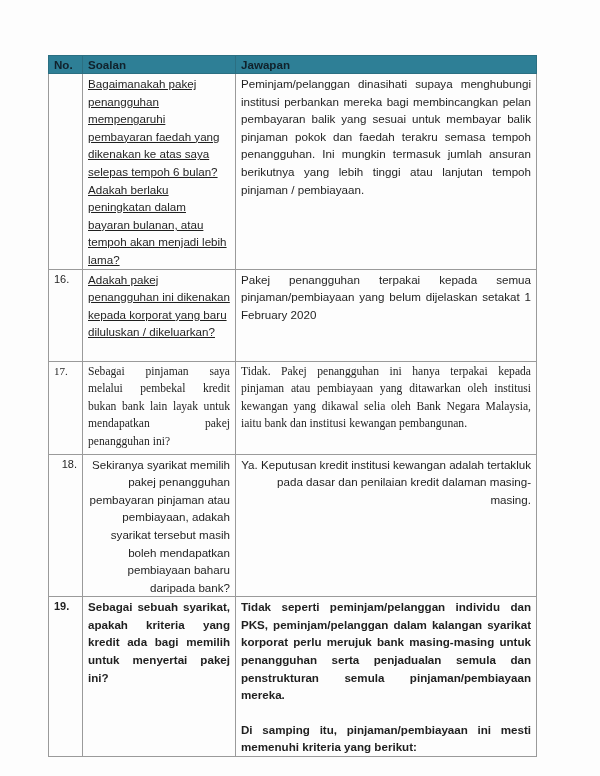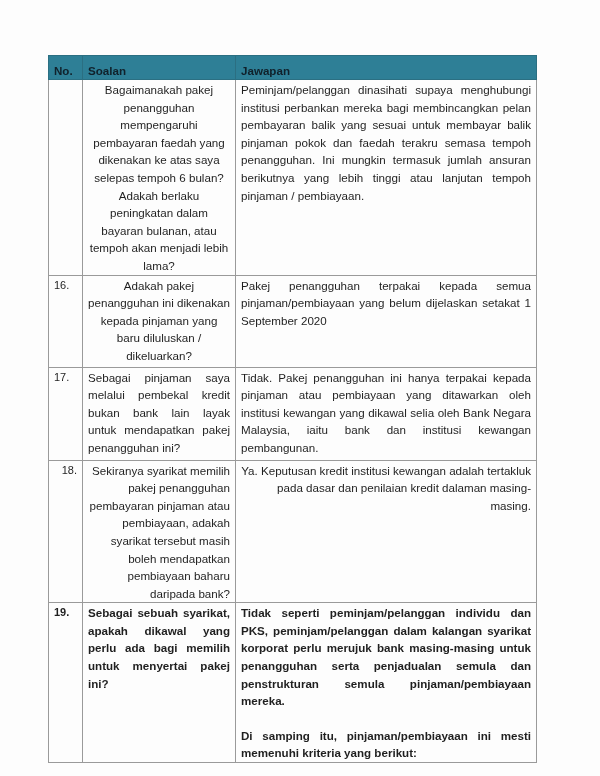--- a/index.html
+++ b/index.html
@@ -38,38 +38,38 @@
     overflow: hidden;
   }
   table.faq thead th {
     background: #2e7f96;
     color: #10212b;
     font-weight: bold;
     text-align: left;
     height: 16px;
     font-size: 11.6px;
     line-height: 16px;
-    padding-top: 7px;
+    padding-top: 1px;
     padding-bottom: 0px;
     border-color: #2b6f82;
   }
   col.c-no { width: 34px; }
   col.c-q { width: 153px; }
   col.c-a { width: 301px; }
   td.no {
     font-size: 11px;
     padding-left: 6px;
   }
   td.q, td.a { text-align: justify; }
-  td.q.left { text-align: center; }
+  td.q.left { text-align: left; text-decoration: underline; }
   .para { margin: 0; }
   .para + .para { margin-top: 17px; }
   tr.r0 td { height: 183px; }
   tr.r1 td { height: 90px; }
-  tr.r2 td { height: 91px; }
+  tr.r2 td { height: 91px; font-family: Liberation Serif, serif; }
   tr.r3 td { height: 138px; text-align: right; }
   tr.r4 td { height: 130px; font-weight: bold; }
 </style>
 </head>
 <body>
 
 <div class="page">
   <table class="faq">
     <colgroup>
       <col class="c-no">
@@ -86,42 +86,42 @@
     <tbody>
       <tr class="r0">
         <td class="no"></td>
         <td class="q left">Bagaimanakah pakej penangguhan mempengaruhi pembayaran faedah yang dikenakan ke atas saya selepas tempoh 6 bulan? Adakah berlaku peningkatan dalam bayaran bulanan, atau tempoh akan menjadi lebih lama?</td>
         <td class="a">
           <p class="para">Peminjam/pelanggan dinasihati supaya menghubungi institusi perbankan mereka bagi membincangkan pelan pembayaran balik yang sesuai untuk membayar balik pinjaman pokok dan faedah terakru semasa tempoh penangguhan. Ini mungkin termasuk jumlah ansuran berikutnya yang lebih tinggi atau lanjutan tempoh pinjaman / pembiayaan.</p>
         </td>
       </tr>
       <tr class="r1">
         <td class="no">16.</td>
-        <td class="q left">Adakah pakej penangguhan ini dikenakan kepada pinjaman yang baru diluluskan / dikeluarkan?</td>
+        <td class="q left">Adakah pakej penangguhan ini dikenakan kepada korporat yang baru diluluskan / dikeluarkan?</td>
         <td class="a">
-          <p class="para">Pakej penangguhan terpakai kepada semua pinjaman/pembiayaan yang belum dijelaskan setakat 1 September 2020</p>
+          <p class="para">Pakej penangguhan terpakai kepada semua pinjaman/pembiayaan yang belum dijelaskan setakat 1 February 2020</p>
         </td>
       </tr>
       <tr class="r2">
         <td class="no">17.</td>
         <td class="q">Sebagai pinjaman saya melalui pembekal kredit bukan bank lain layak untuk mendapatkan pakej penangguhan ini?</td>
         <td class="a">
           <p class="para">Tidak. Pakej penangguhan ini hanya terpakai kepada pinjaman atau pembiayaan yang ditawarkan oleh institusi kewangan yang dikawal selia oleh Bank Negara Malaysia, iaitu bank dan institusi kewangan pembangunan.</p>
         </td>
       </tr>
       <tr class="r3">
         <td class="no">18.</td>
         <td class="q">Sekiranya syarikat memilih pakej penangguhan pembayaran pinjaman atau pembiayaan, adakah syarikat tersebut masih boleh mendapatkan pembiayaan baharu daripada bank?</td>
         <td class="a">
           <p class="para">Ya. Keputusan kredit institusi kewangan adalah tertakluk pada dasar dan penilaian kredit dalaman masing-masing.</p>
         </td>
       </tr>
       <tr class="r4">
         <td class="no">19.</td>
-        <td class="q">Sebagai sebuah syarikat, apakah dikawal yang perlu ada bagi memilih untuk menyertai pakej ini?</td>
+        <td class="q">Sebagai sebuah syarikat, apakah kriteria yang kredit ada bagi memilih untuk menyertai pakej ini?</td>
         <td class="a">
           <p class="para">Tidak seperti peminjam/pelanggan individu dan PKS, peminjam/pelanggan dalam kalangan syarikat korporat perlu merujuk bank masing-masing untuk penangguhan serta penjadualan semula dan penstrukturan semula pinjaman/pembiayaan mereka.</p>
           <p class="para">Di samping itu, pinjaman/pembiayaan ini mesti memenuhi kriteria yang berikut:</p>
         </td>
       </tr>
     </tbody>
   </table>
 </div>
 
 </body></html>

